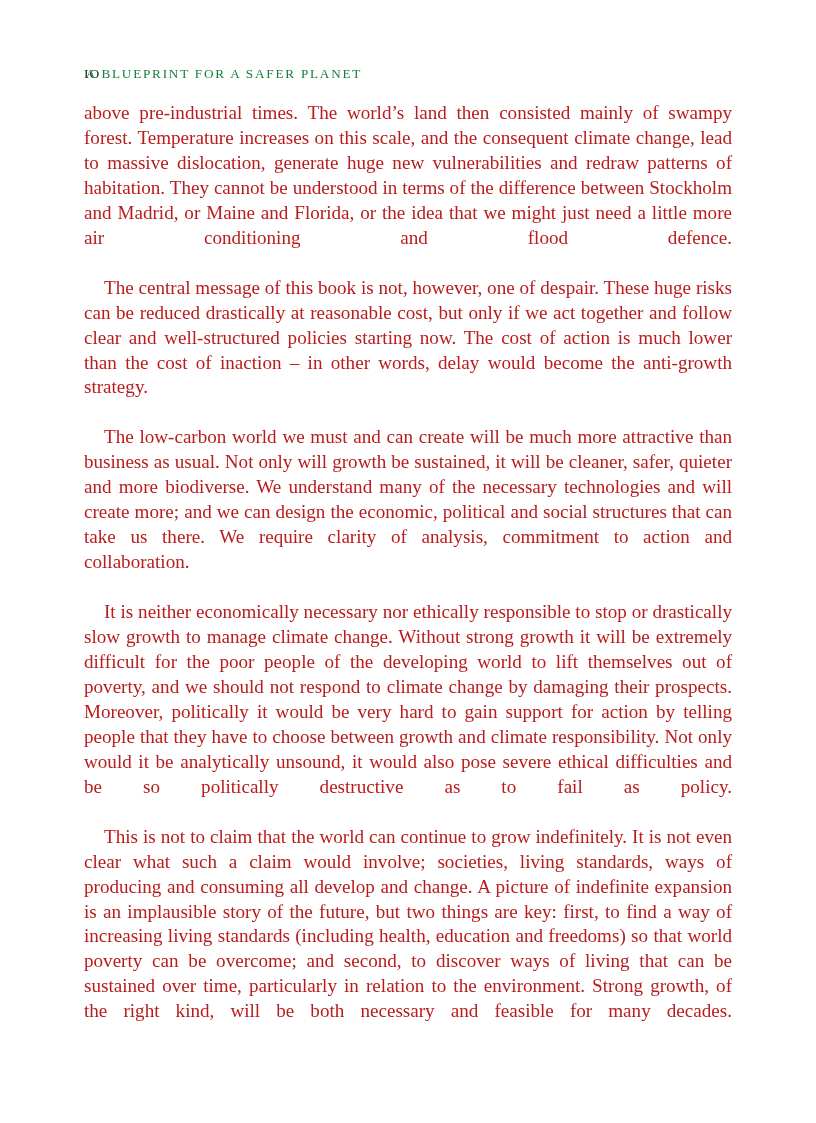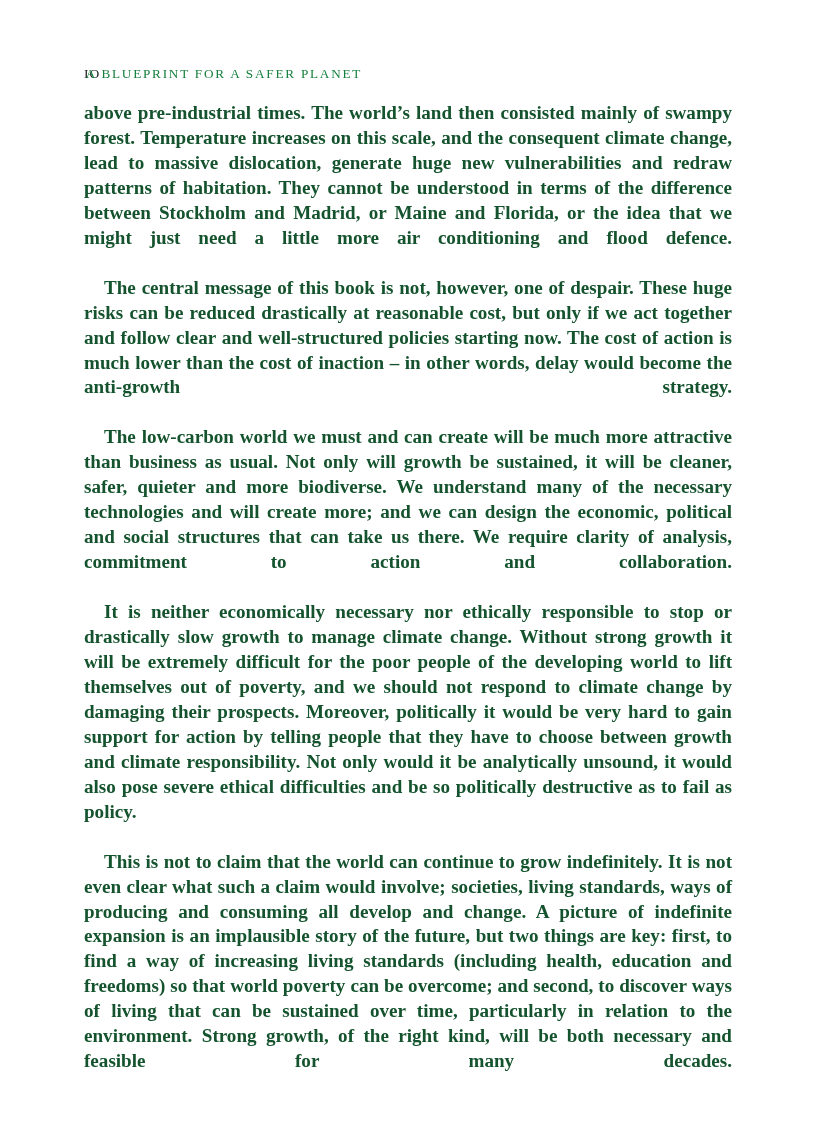--- a/index.html
+++ b/index.html
@@ -60,24 +60,23 @@
     width: 648px;
   }
 
   .textblock p {
     margin: 0;
     font-size: 19.1px;
     line-height: 24.95px;
     text-align: justify;
     text-justify: inter-word;
     text-indent: 20px;
-    color: #14532d;
+    color: #b91c1c;
     -webkit-font-smoothing: antialiased;
     hyphens: none;
-    font-weight: bold;
   }
 
   .textblock p.no-indent {
     text-indent: 0;
   }
 
   
   .textblock p::after {
     content: "";
     display: inline-block;

